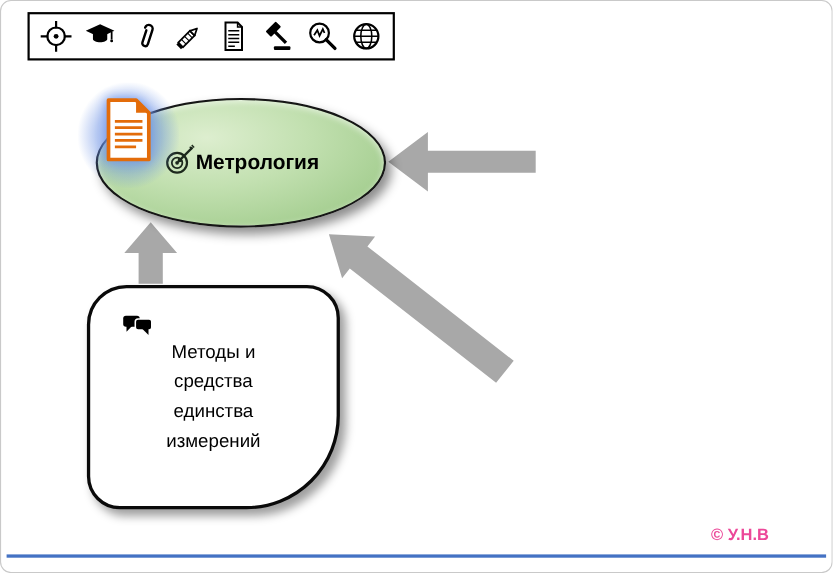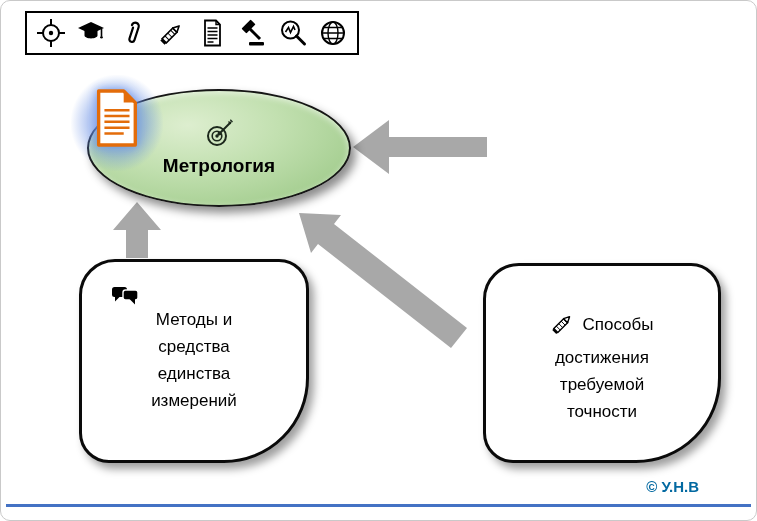--- a/index.html
+++ b/index.html
@@ -17,21 +17,21 @@
   .tbtn{background:none;border:none;padding:0;margin:0;width:32px;height:32px;
     display:flex;align-items:center;justify-content:center;cursor:pointer;}
   
   .arrows{position:absolute;left:0;top:0;width:757px;height:521px;pointer-events:none;}
   
   .ellipse{
     position:absolute;left:86px;top:88px;width:260px;height:114px;border-radius:50%;
     border:2px solid #161616;
     background:radial-gradient(ellipse at 38% 30%, #ddeecf 0%, #c2e0b0 40%, #a8d094 75%, #94c07f 100%);
     box-shadow:5px 6px 10px rgba(0,0,0,0.45), inset 0 2px 6px rgba(255,255,255,0.6);
-    display:flex;flex-direction:column;align-items:center;justify-content:center;z-index:3;
+    display:flex;flex-direction:row;align-items:center;justify-content:center;z-index:3;
   }
   .etitle{font-size:19px;font-weight:bold;margin-top:2px;}
   
   .glow{position:absolute;left:70px;top:74px;width:92px;height:96px;z-index:4;
     background:radial-gradient(ellipse, rgba(98,138,228,0.95) 0%, rgba(98,138,228,0.45) 45%, rgba(98,138,228,0) 72%);}
   .docicon{position:absolute;left:88px;top:86px;z-index:5;
     filter:drop-shadow(0 0 5px rgba(110,150,235,0.9));}
   
   .node{
     position:absolute;background:#fff;border:3px solid #0a0a0a;
@@ -42,21 +42,21 @@
     display:flex;align-items:center;justify-content:center;}
   .node-science .ntext{width:172px;text-align:center;line-height:30px;}
   .node-methods{left:78px;top:258px;width:230px;height:204px;border-radius:36px 30px 85px 30px;}
   .node-methods .ntext{width:126px;margin:44px auto 0;text-align:center;}
   .node-methods .chat{position:absolute;left:28px;top:22px;}
   .node-accuracy{left:482px;top:262px;width:238px;height:200px;border-radius:36px 30px 85px 30px;}
   .node-accuracy .ntext{width:150px;margin:44px auto 0;text-align:center;}
   .nicon{display:inline-block;vertical-align:-6px;margin-right:6px;}
   
   .blueline{position:absolute;left:5px;right:5px;bottom:13px;height:3px;background:#4472c4;}
-  .copyright{position:absolute;right:57px;bottom:25px;color:#0369a1;font-size:15px;font-weight:600;}
+  .copyright{position:absolute;right:57px;bottom:25px;color:#ec4899;font-size:15px;font-weight:600;}
 </style>
 </head>
 <body>
 
 <div class="canvas">
 
   <div class="toolbar">
     <button class="tbtn">
       <svg width="30" height="30" viewBox="0 0 30 30">
           <circle cx="15" cy="15" r="8" fill="none" stroke="#000" stroke-width="2"></circle>
@@ -150,32 +150,17 @@
       <svg width="30" height="26" viewBox="0 0 30 26">
           <rect x="2" y="3" width="15" height="10" rx="2.5" fill="#000"></rect>
           <polygon points="5,12 5,17.5 10.5,12" fill="#000"></polygon>
           <rect x="13" y="6" width="15" height="10" rx="2.5" fill="#000" stroke="#fff" stroke-width="1.4"></rect>
           <polygon points="25,15 25,20.5 19.5,15" fill="#000"></polygon>
         </svg>
     </span>
     <div class="ntext">Методы и средства единства измерений</div>
   </div>
 
-  <div class="node node-accuracy">
-    <div class="ntext">
-      <span class="nicon">
-        <svg width="26" height="26" viewBox="0 0 30 30">
-            <g transform="rotate(-45 15 15)">
-              <rect x="3" y="12" width="16" height="6.5" fill="#fff" stroke="#000" stroke-width="1.6"></rect>
-              <path d="M7,12v6.5M11,12v6.5M15,12v6.5" stroke="#000" stroke-width="1"></path>
-              <polygon points="19,12 25.5,15.2 19,18.5" fill="#fff" stroke="#000" stroke-width="1.6" stroke-linejoin="round"></polygon>
-              <polygon points="23.4,14 25.5,15.2 23.4,16.4" fill="#000"></polygon>
-              <rect x="0.5" y="12" width="2.5" height="6.5" fill="#000"></rect>
-            </g>
-          </svg>
-      </span><span>Способы достижения требуемой точности</span>
-    </div>
-  </div>
 
   <div class="blueline"></div>
   <div class="copyright">© У.Н.В</div>
 
 </div>
 
 </body></html>

